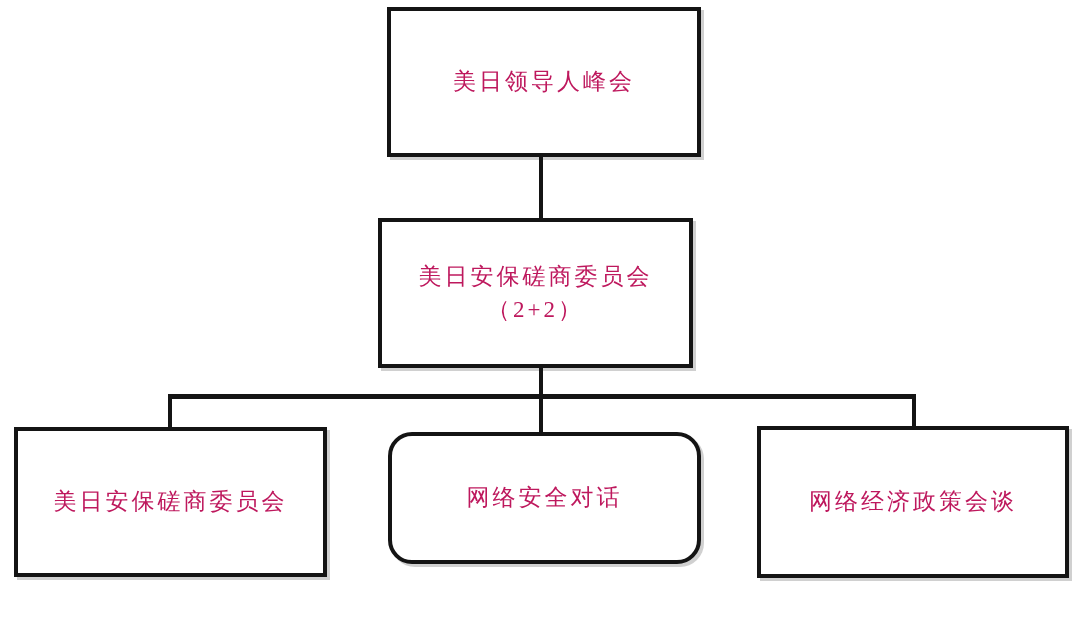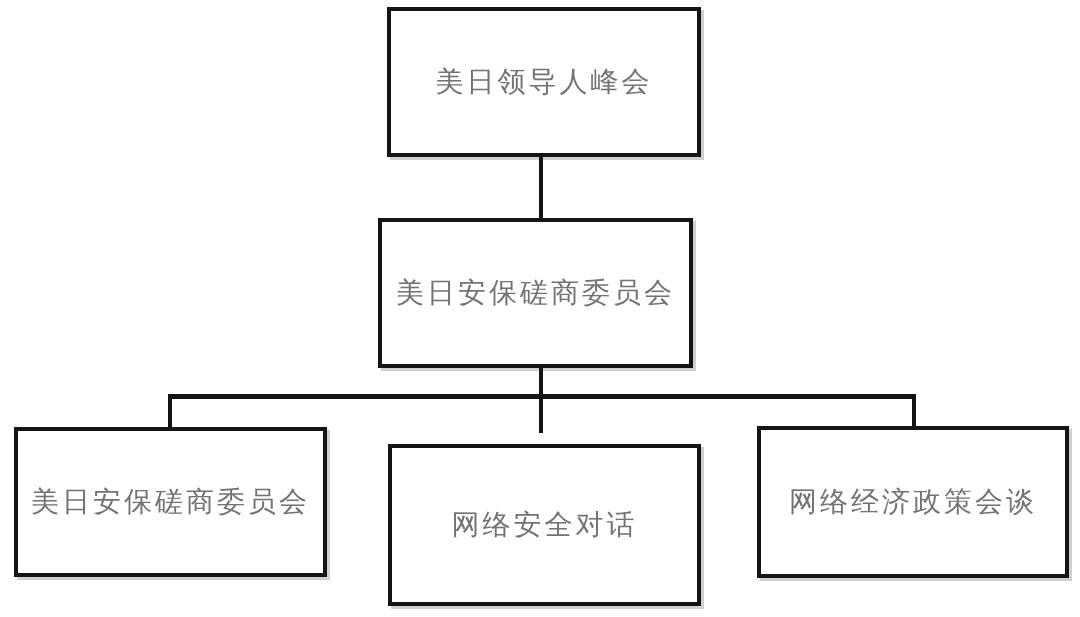--- a/index.html
+++ b/index.html
@@ -21,35 +21,35 @@
     border: 4px solid #141414;
     background: #ffffff;
     box-shadow: 3px 3px 0 rgba(150,150,150,0.45);
     display: flex;
     flex-direction: column;
     align-items: center;
     justify-content: center;
     text-align: center;
   }
   .node-label {
-    font-size: 28px;
+    font-size: 23px;
     letter-spacing: 3px;
     line-height: 1.45;
-    color: #737373;
+    color: #be185d;
     white-space: nowrap;
   }
   .connector {
     position: absolute;
     background: #141414;
   }
   
   .node-summit        { left: 387px; top: 7px;   width: 314px; height: 150px; }
   .node-committee     { left: 378px; top: 218px; width: 315px; height: 150px; }
   .node-working-group { left: 14px;  top: 427px; width: 313px; height: 150px; }
-  .node-dialogue      { left: 388px; top: 444px; width: 313px; height: 162px; }
+  .node-dialogue      { left: 388px; top: 432px; width: 313px; height: 132px; border-radius: 24px; }
   .node-econ-talks    { left: 757px; top: 426px; width: 312px; height: 152px; gap: 48px; }
   
   .conn-summit-committee { left: 539px; top: 157px; width: 4px;   height: 61px; }
   .conn-committee-stub   { left: 539px; top: 368px; width: 4px;   height: 27px; }
   .conn-hbar             { left: 168px; top: 394px; width: 748px; height: 5px;  }
   .conn-drop-left        { left: 168px; top: 399px; width: 4px;   height: 29px; }
   .conn-drop-center      { left: 539px; top: 399px; width: 4px;   height: 34px; }
   .conn-drop-right       { left: 912px; top: 399px; width: 4px;   height: 28px; }
 </style>
 </head>
@@ -58,20 +58,21 @@
 <div class="canvas">
 
   <div class="node node-summit">
     <div class="node-label">美日领导人峰会</div>
   </div>
 
   <div class="connector conn-summit-committee"></div>
 
   <div class="node node-committee">
     <div class="node-label">美日安保磋商委员会</div>
+    <div class="node-label">（2+2）</div>
   </div>
 
   <div class="connector conn-committee-stub"></div>
   <div class="connector conn-hbar"></div>
   <div class="connector conn-drop-left"></div>
   <div class="connector conn-drop-center"></div>
   <div class="connector conn-drop-right"></div>
 
   <div class="node node-working-group">
     <div class="node-label">美日安保磋商委员会</div>

